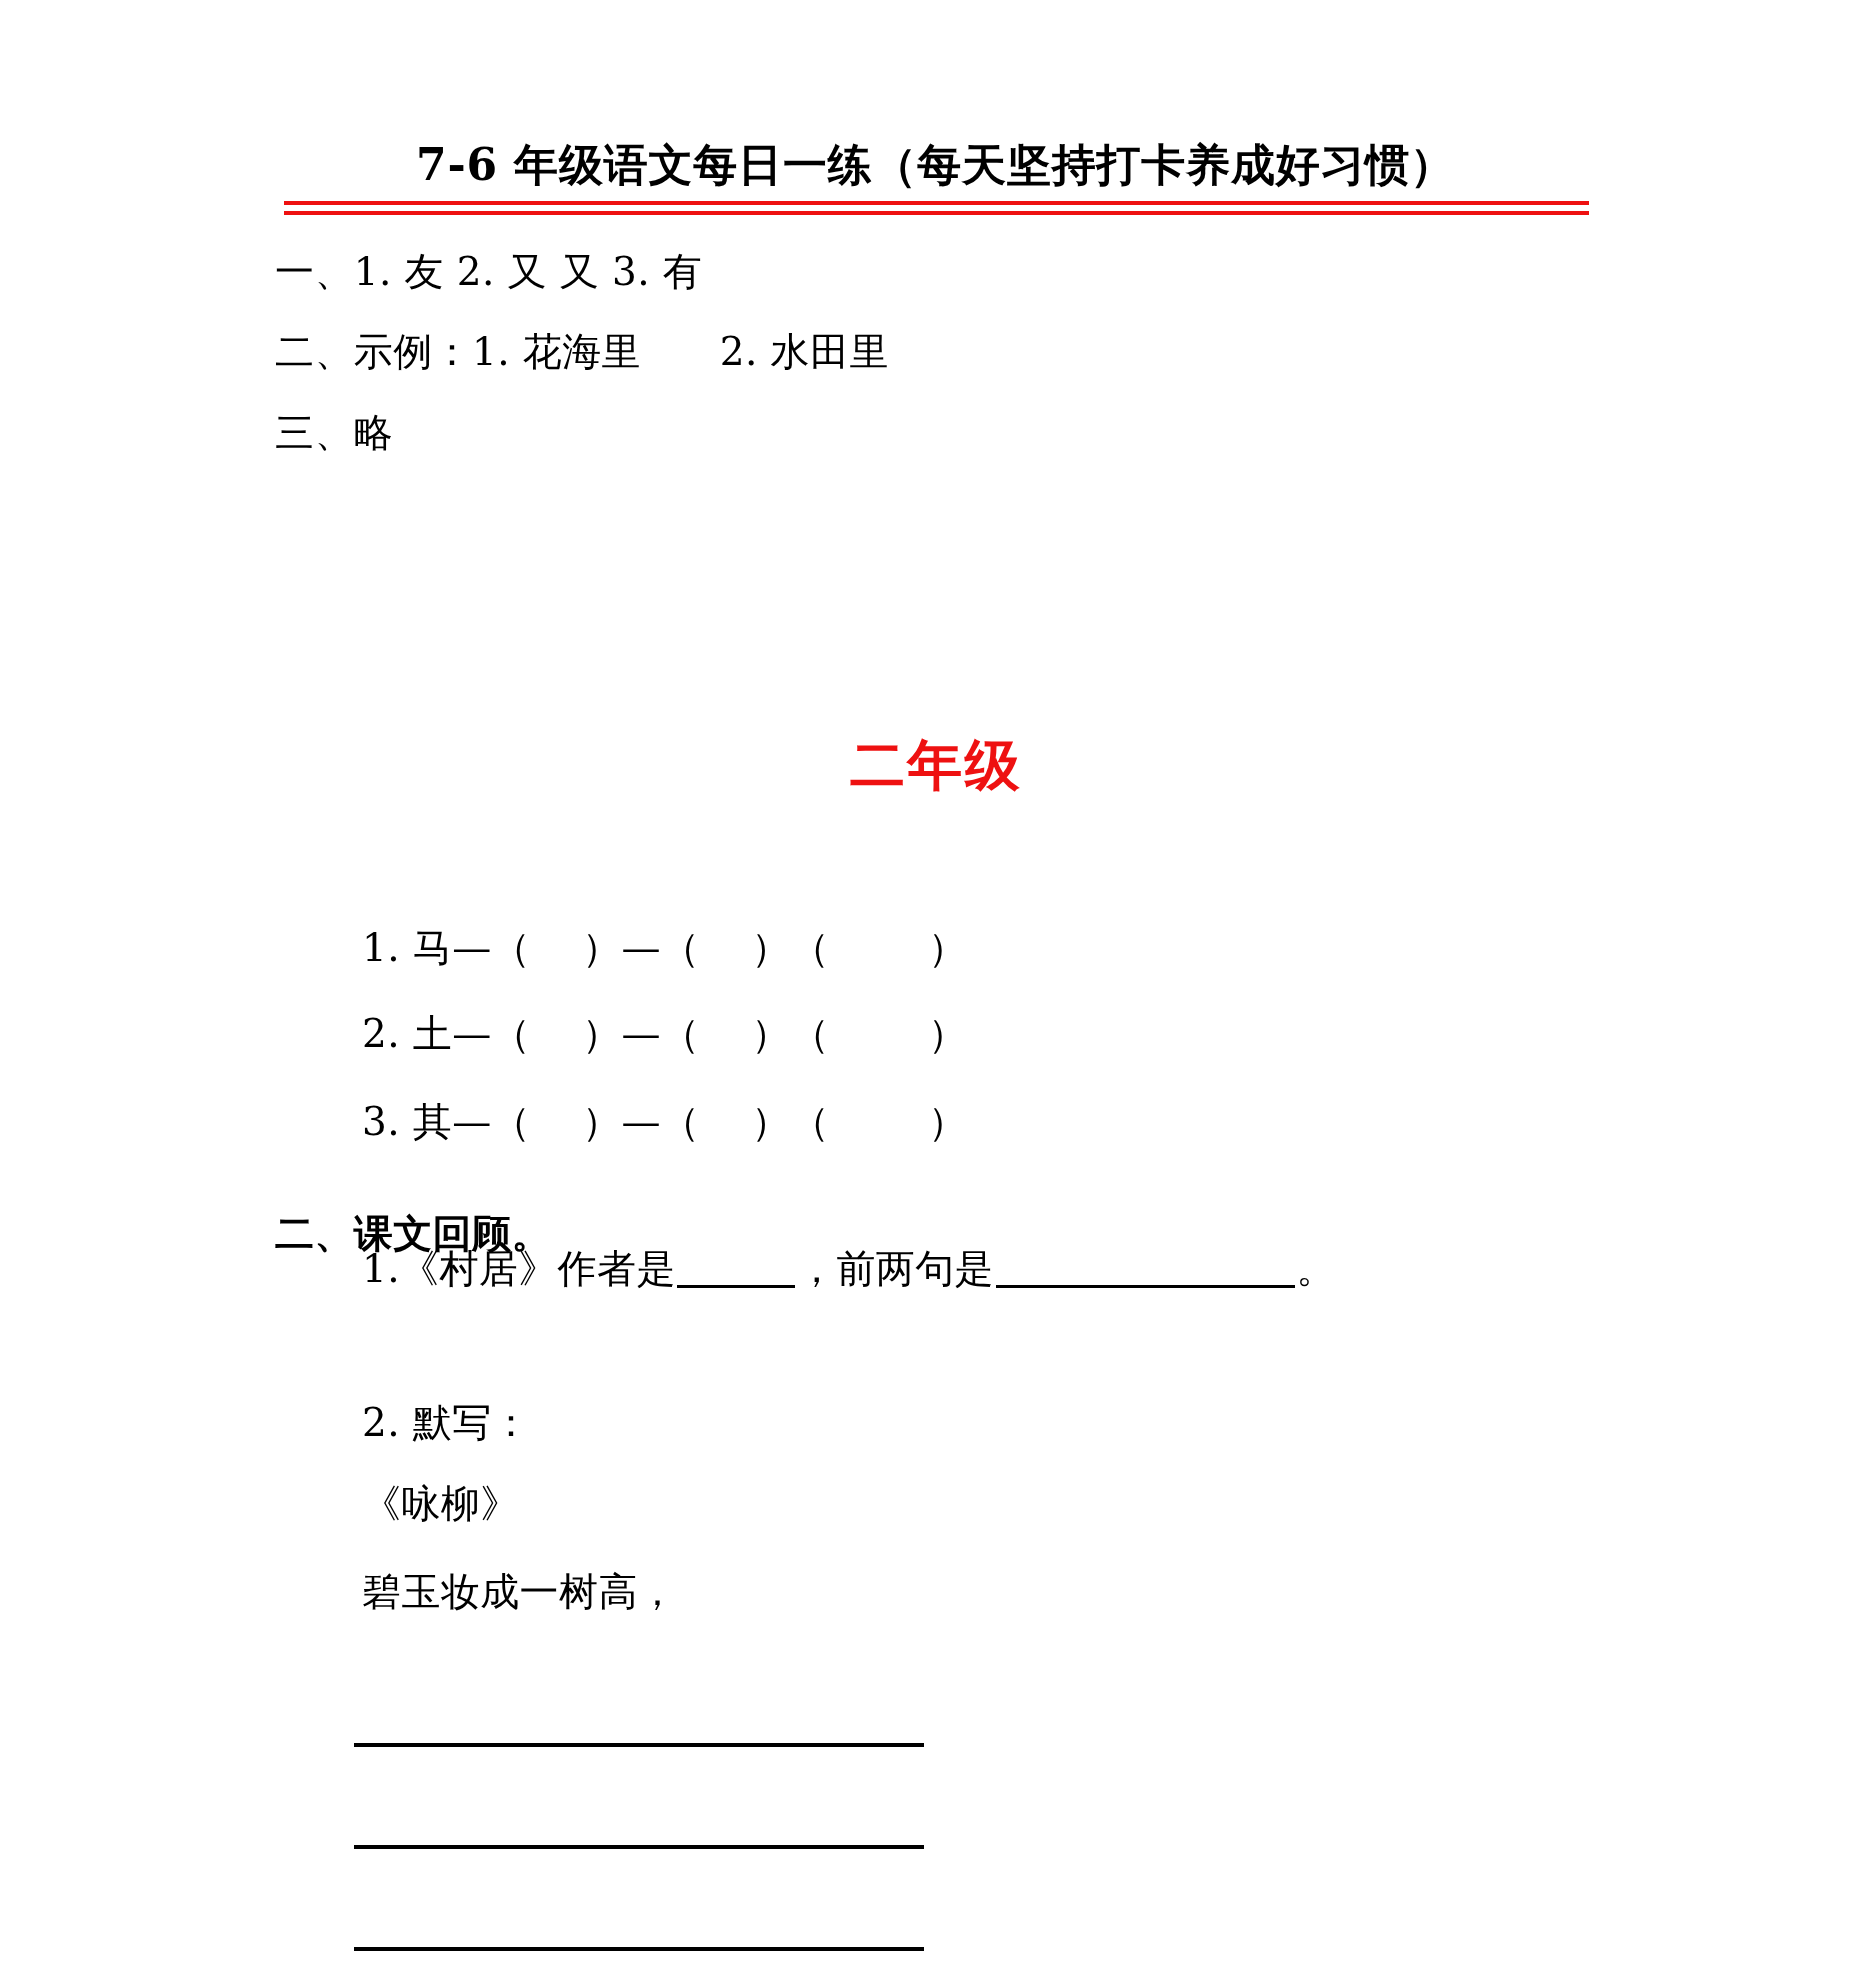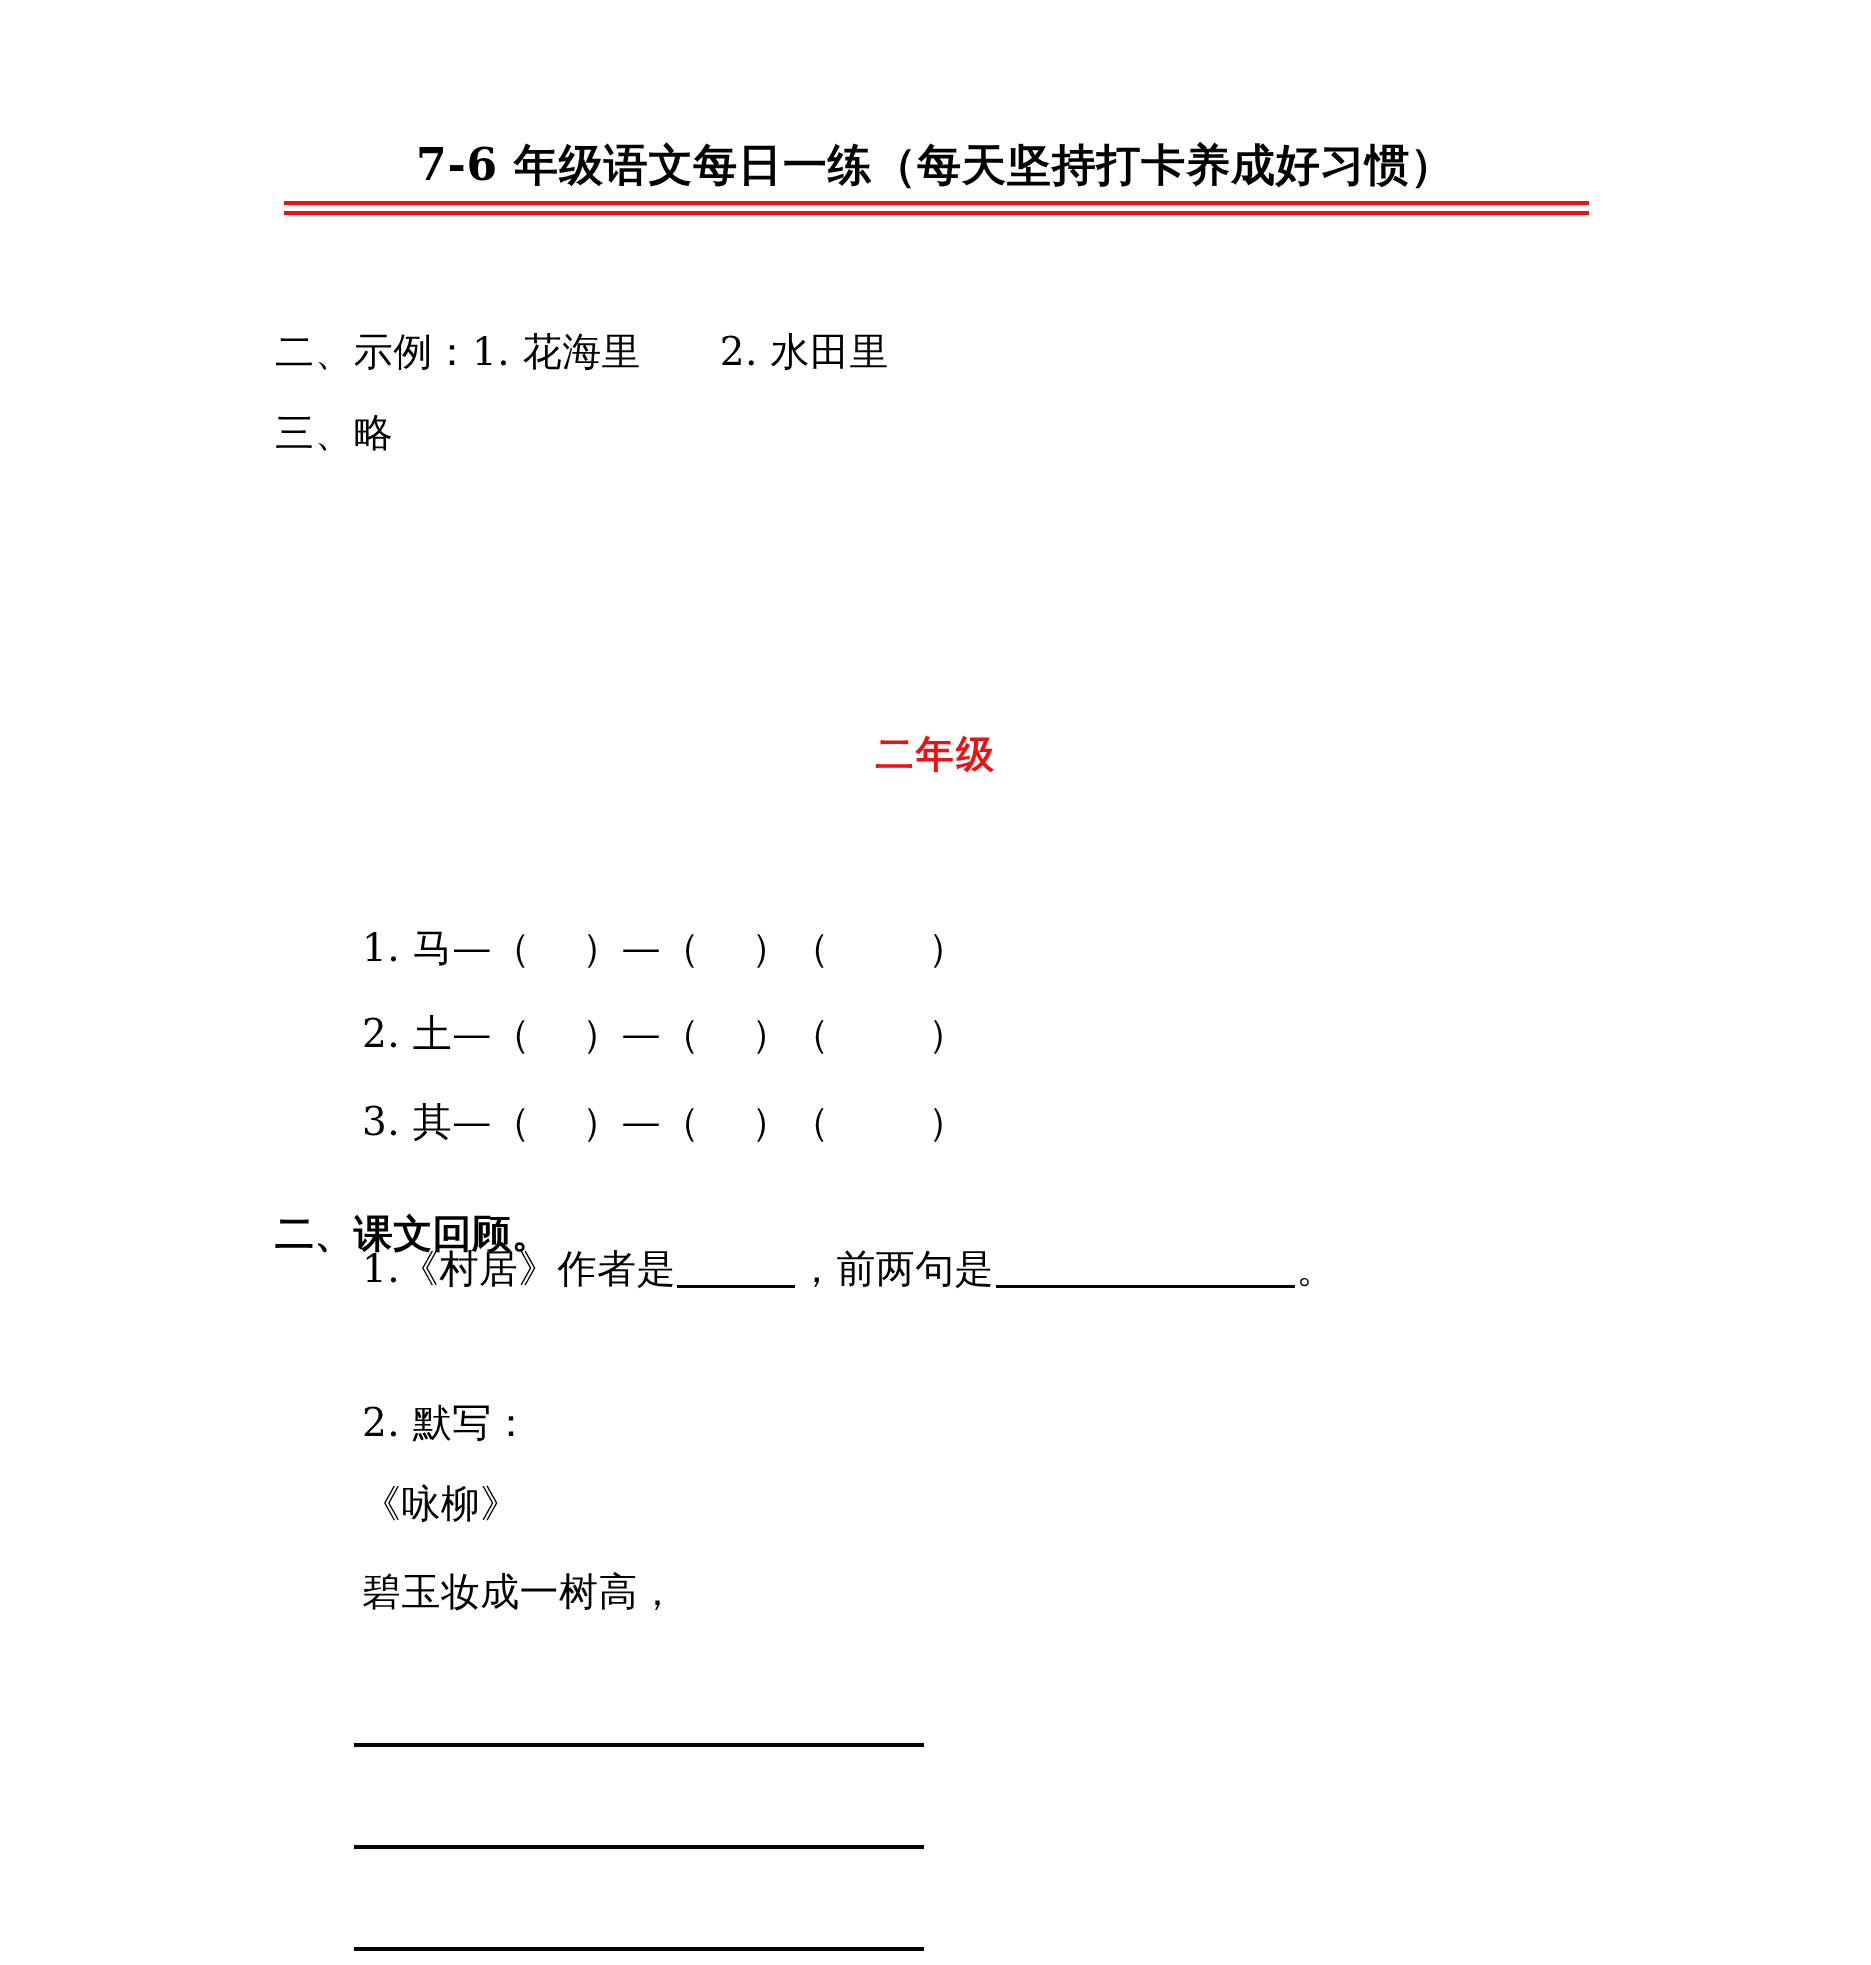--- a/index.html
+++ b/index.html
@@ -58,21 +58,21 @@
   .bold { font-weight: 700; }
 
   .answer-line { left: 275px; }
 
   .grade-title {
     position: absolute;
     left: 0;
     top: 729px;
     width: 1872px;
     text-align: center;
-    font-size: 38px;
+    font-size: 55px;
     font-weight: 700;
     color: #ee1111;
     letter-spacing: 2.4px;
   }
 
   .sec-head { left: 275px; }
   .item     { left: 362px; }
 
   
   .blank {
@@ -95,20 +95,21 @@
 </style>
 </head>
 <body>
 
 <div class="page">
 
   <div class="header-title">7-6 年级语文每日一练（每天坚持打卡养成好习惯）</div>
   <div class="header-rule r1" style="background: rgb(238, 17, 17);"></div>
   <div class="header-rule r2" style="background: rgb(238, 17, 17);"></div>
 
+  <div class="line answer-line" style="top:252px;">一、1. 友  2. 又  又  3. 有</div>
   <div class="line answer-line" style="top:332px;">二、示例：1. 花海里　　2. 水田里</div>
   <div class="line answer-line" style="top:413px;">三、略</div>
 
   <div class="grade-title" style="color: rgb(238, 17, 17);">二年级</div>
 
 
   <div class="line item" style="top:928px;">
     <span>1. 马—（</span><span style="display:inline-block;width:51px;"></span><span>）—（</span><span style="display:inline-block;width:51px;"></span><span>）（</span><span style="display:inline-block;width:98px;"></span><span>）</span>
   </div>
 

